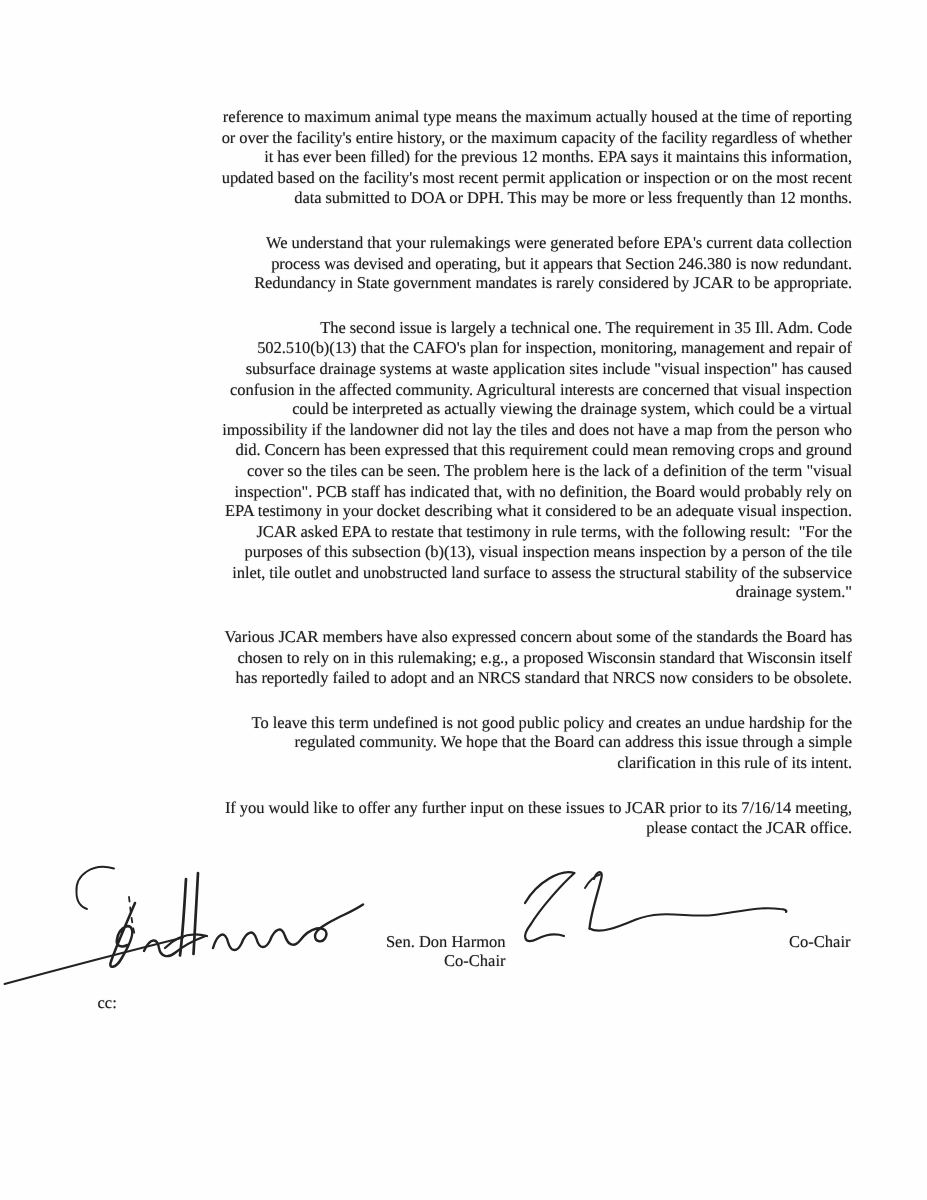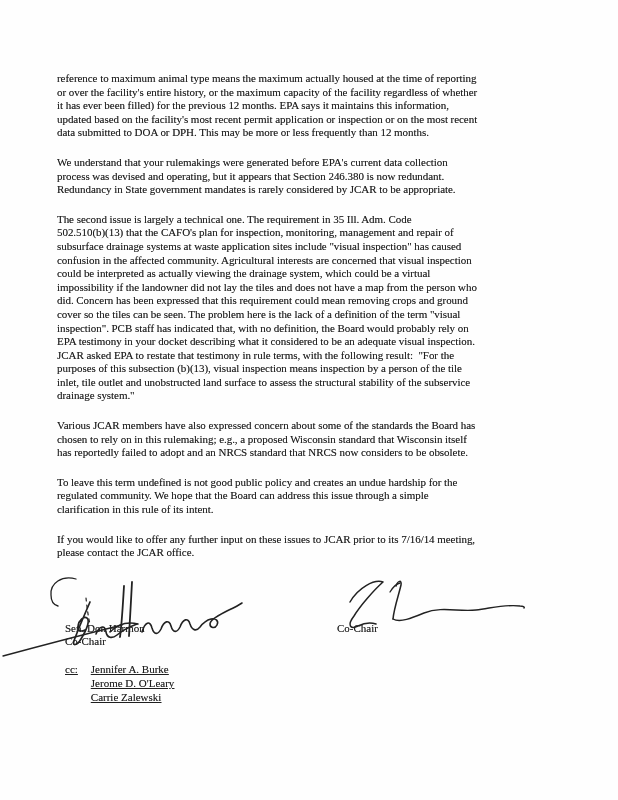--- a/index.html
+++ b/index.html
@@ -12,20 +12,21 @@
   }
   .page {
     position: relative;
     width: 618px;
     height: 800px;
     background: #fefefe;
     color: #1f1f1f;
     font-family: "Liberation Serif", "DejaVu Serif", serif;
     font-size: 11px;
     line-height: 13.6px;
+    text-align: right;
   }
   .letter-body {
     padding: 72px 50px 0 57px;
   }
   .para {
     margin: 0 0 16px 0;
     white-space: pre;
     letter-spacing: -0.05px;
     text-shadow: 0 0 0.6px rgba(40,40,40,0.55);
   }
@@ -53,21 +54,20 @@
   .sig-name, .sig-title {
     white-space: pre;
     text-shadow: 0 0 0.6px rgba(40,40,40,0.55);
   }
   .cc-block {
     display: flex;
     gap: 13px;
     margin-top: 13px;
     padding-left: 8px;
     line-height: 14px;
-    text-decoration: underline;
   }
   .cc-label {
     white-space: pre;
     text-shadow: 0 0 0.6px rgba(40,40,40,0.55);
   }
   .cc-names .cc-name {
     white-space: pre;
     text-shadow: 0 0 0.6px rgba(40,40,40,0.55);
   }
   .sig-svg {
@@ -136,25 +136,20 @@
         <div class="sig-name">Sen. Don Harmon</div>
         <div class="sig-title">Co-Chair</div>
       </div>
       <div class="sig-col right">
         <div class="sig-title">Co-Chair</div>
       </div>
     </div>
 
     <div class="cc-block">
       <div class="cc-label">cc:</div>
-      <div class="cc-names">
-        <div class="cc-name">Jennifer A. Burke</div>
-        <div class="cc-name">Jerome D. O'Leary</div>
-        <div class="cc-name">Carrie Zalewski</div>
-      </div>
     </div>
   </div>
 
   <svg class="sig-svg left-sig" viewBox="0 0 300 86" aria-hidden="true">
     <path d="M76,5 C62,1 50,9 51,21 C51,27 54,31 58,32" stroke-width="1.3"></path>
     <path d="M86,24 C87,33 88,42 90,50" stroke-width="1.2" stroke-dasharray="3,4"></path>
     <path d="M3,82 C40,72 78,62 122,51" stroke-width="1.3"></path>
     <path d="M90,28 C84,42 77,58 74,67 C72,72 77,72 81,65 C87,55 90,47 87,44 C84,42 79,46 78,52 C77,57 81,58 85,56" stroke-width="1.7"></path>
     <path d="M96,60 c4,-9 9,-9 10,-2 c1,6 6,7 11,3 c6,-5 12,-8 20,-11" stroke-width="1.6"></path>
     <path d="M124,12 C123,28 122,48 120,63" stroke-width="1.8"></path>

